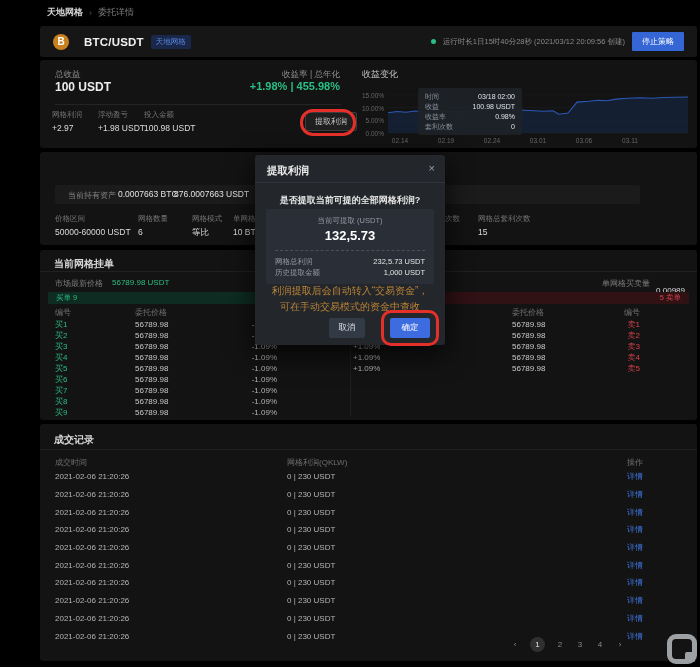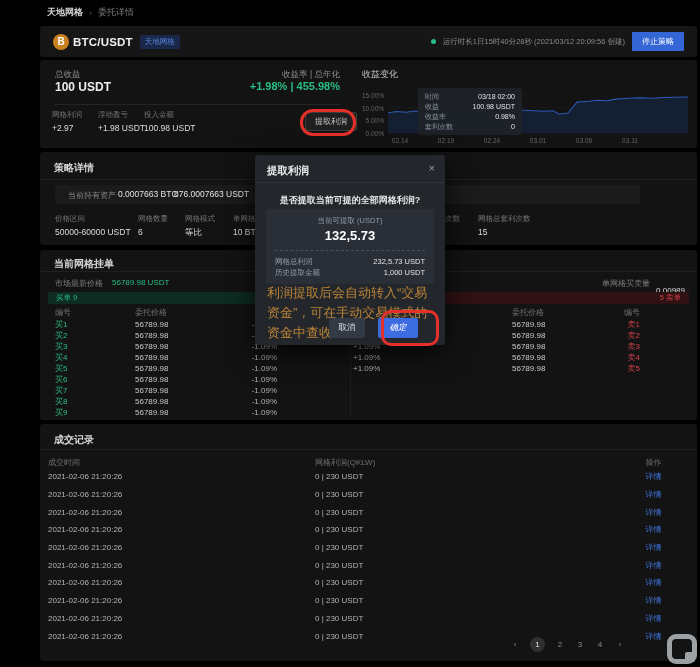--- a/index.html
+++ b/index.html
@@ -10,21 +10,21 @@
   .abs{position:absolute;}
   
   #breadcrumb{position:absolute;left:47px;top:6px;font-size:9px;display:flex;gap:6px;align-items:center;}
   #bc-home{color:#d6d6d6;font-weight:bold;cursor:pointer;}
   #bc-sep{color:#565656;}
   #bc-cur{color:#7d7d7d;}
   
   #header-card{top:26px;height:31px;background:#161616;display:flex;align-items:center;padding:0 13px;}
   #coin-icon{width:16px;height:16px;border-radius:50%;background:#c9801f;color:#fff;font-size:10px;font-weight:bold;
              display:flex;align-items:center;justify-content:center;}
-  #pair-title{margin-left:4px;font-size:11.5px;font-weight:bold;color:#f0f0f0;letter-spacing:.2px;}
+  #pair-title{margin-left:15px;font-size:11.5px;font-weight:bold;color:#f0f0f0;letter-spacing:.2px;}
   #strategy-badge{margin-left:7px;font-size:7.5px;color:#5a83d8;background:#19284a;padding:2px 5px;border-radius:2px;}
   #header-right{margin-left:auto;display:flex;align-items:center;gap:7px;}
   #status-dot{width:5px;height:5px;border-radius:50%;background:#2abf84;}
   #runtime-text{font-size:7.5px;color:#8a8a8a;}
   #stop-btn{background:#3566d6;color:#fff;font-size:8px;padding:4px 10px;border-radius:1px;cursor:pointer;}
   
   #stats-card{top:60px;height:88px;}
   #stat-total-label{left:15px;top:9px;font-size:8.5px;color:#8f8f8f;}
   #stat-total-value{left:15px;top:20px;font-size:12px;font-weight:bold;color:#ececec;}
   #stat-yield-label{right:357px;top:9px;font-size:8.5px;color:#8f8f8f;}
@@ -75,48 +75,48 @@
   .oc-sdist{width:126px;padding-left:76px;color:#b3b3b3;}
   .oc-sprice{width:169px;padding-left:109px;color:#c9c9c9;}
   .oc-sid{width:68px;text-align:right;color:#d9424b;}
   .ohead .oc-id,.ohead .oc-price,.ohead .oc-dist,.ohead .oc-sdist,.ohead .oc-sprice,.ohead .oc-sid{color:#6f6f6f;}
   #order-vsep{position:absolute;left:310px;top:56px;width:1px;height:110px;background:#1e1e1e;}
   
   #trades-card{top:424px;height:237px;}
   #trade-header{position:absolute;left:0;top:30px;width:100%;}
   #trade-rows{position:absolute;left:0;top:44px;width:100%;}
   .trow{display:flex;align-items:center;height:17.7px;font-size:8px;}
-  .tc-time{width:275px;padding-left:8px;color:#b5b5b5;}
+  .tc-time{width:247px;padding-left:15px;color:#b5b5b5;}
   .tc-profit{flex:1;color:#b5b5b5;}
-  .tc-action{width:70px;text-align:center;padding-right:17px;color:#4177e3;cursor:pointer;}
+  .tc-action{width:70px;text-align:left;padding-right:17px;color:#4177e3;cursor:pointer;}
   .thead .tc-time,.thead .tc-profit,.thead .tc-action{color:#6f6f6f;cursor:default;}
   #pagination{position:absolute;left:470px;top:213px;display:flex;gap:10px;align-items:center;
     font-size:8px;color:#8a8a8a;}
   .pg-item{min-width:10px;text-align:center;cursor:pointer;}
   .pg-cur{width:15px;height:15px;border-radius:50%;background:#303030;color:#e8e8e8;
     display:flex;align-items:center;justify-content:center;}
   
   #modal{position:absolute;left:255px;top:155px;width:190px;height:190px;background:#23262b;border-radius:3px;
     box-shadow:0 8px 28px rgba(0,0,0,.8);z-index:40;}
   #modal-title{position:absolute;left:12px;top:9px;font-size:10.5px;font-weight:bold;color:#ededed;}
   #modal-close{position:absolute;right:10px;top:7px;font-size:11px;color:#98a0ab;cursor:pointer;}
   #modal-hdiv{position:absolute;left:0;top:27px;width:100%;height:1px;background:#30343a;}
   #modal-question{position:absolute;left:0;top:39px;width:100%;text-align:center;font-size:9px;font-weight:bold;color:#e4e4e4;}
   #modal-box{position:absolute;left:11px;top:54px;width:168px;background:#2a2f37;border-radius:2px;padding:7px 9px 6px;}
   #avail-label{text-align:center;font-size:7.5px;color:#959ba6;}
   #avail-value{text-align:center;font-size:13px;font-weight:bold;color:#fff;margin-top:2px;}
   #modal-dash{border-top:1px dashed #4a5059;margin:7px 0 5px;}
   .mrow{display:flex;justify-content:space-between;font-size:7.5px;line-height:11px;}
   .mrow-lbl{color:#959ba6;}
   .mrow-val{color:#e3e3e3;}
-  #modal-note{position:absolute;left:12px;top:128px;width:166px;font-size:13px;line-height:1.55;color:#bb8437;}
+  #modal-note{position:absolute;left:12px;top:128px;width:166px;font-size:10px;line-height:1.55;color:#bb8437;text-align:center;}
   #modal-cancel{position:absolute;left:74px;top:163px;width:36px;height:20px;background:#323a46;color:#dfe3e8;
     font-size:8.5px;border-radius:2px;display:flex;align-items:center;justify-content:center;cursor:pointer;}
-  #modal-confirm{position:absolute;left:123px;top:163px;width:40px;height:20px;background:#3d6be0;color:#fff;
-    font-size:8.5px;border-radius:2px;display:flex;align-items:center;justify-content:center;cursor:pointer;font-style:italic;}
+  #modal-confirm{position:absolute;left:135px;top:163px;width:40px;height:20px;background:#3d6be0;color:#fff;
+    font-size:8.5px;border-radius:2px;display:flex;align-items:center;justify-content:center;cursor:pointer;}
   #ring-confirm{position:absolute;left:126px;top:155px;width:58px;height:36px;border:3px solid #e5302a;
     border-radius:10px;pointer-events:none;}
   #ring-withdraw{position:absolute;left:300px;top:109px;width:56px;height:27px;border:3px solid #e5302a;
     border-radius:13px;z-index:45;pointer-events:none;}
   
   #watermark{position:absolute;right:3px;bottom:3px;z-index:60;display:flex;gap:6px;opacity:.85;align-items:flex-start;}
   #wm-logo{width:30px;height:30px;border:5px solid #b6babe;border-radius:9px;position:relative;margin-top:4px;}
   #wm-notch{position:absolute;right:-3px;bottom:-3px;width:10px;height:10px;background:#b6babe;border-radius:2px;}
   #wm-col{display:flex;flex-direction:column;align-items:flex-end;}
   #wm-main{font-size:21px;font-weight:900;color:#b6babe;letter-spacing:1px;line-height:21px;}
@@ -202,38 +202,35 @@
       <div class="stat-lbl">浮动盈亏</div>
       <div class="stat-val">+1.98 USDT</div>
     </div>
     <div class="stat-col" style="left: 104px;">
       <div class="stat-lbl">投入金额</div>
       <div class="stat-val">100.98 USDT</div>
     </div>
   </div>
 
 <div id="strategy-card" class="card">
-  <div class="card-head" style="height:28px">
-    <div class="sec-title" style="top:9px">策略详情</div>
-  </div>
   <div id="holding-box">
     <span id="holding-label">当前持有资产</span>
     <span id="holding-btc">0.0007663 BTC</span>
     <span id="holding-usdt">876.0007663 USDT</span>
   </div>
   <div id="strategy-stats"></div>
 <div class="strat-col" style="left: 15px;">
       <div class="stat-lbl">价格区间</div>
       <div class="stat-val">50000-60000 USDT</div>
     </div>
     <div class="strat-col" style="left: 98px;">
       <div class="stat-lbl">网格数量</div>
       <div class="stat-val">6</div>
     </div>
-    <div class="strat-col" style="left: 145px;">
+    <div class="strat-col" style="left: 152px;">
       <div class="stat-lbl">网格模式</div>
       <div class="stat-val">等比</div>
     </div>
     <div class="strat-col" style="left: 193px;">
       <div class="stat-lbl">单网格买卖量</div>
       <div class="stat-val">10 BTC</div>
     </div>
     <div class="strat-col" style="left: 375px;">
       <div class="stat-lbl">网格套利次数</div>
       <div class="stat-val"></div>

